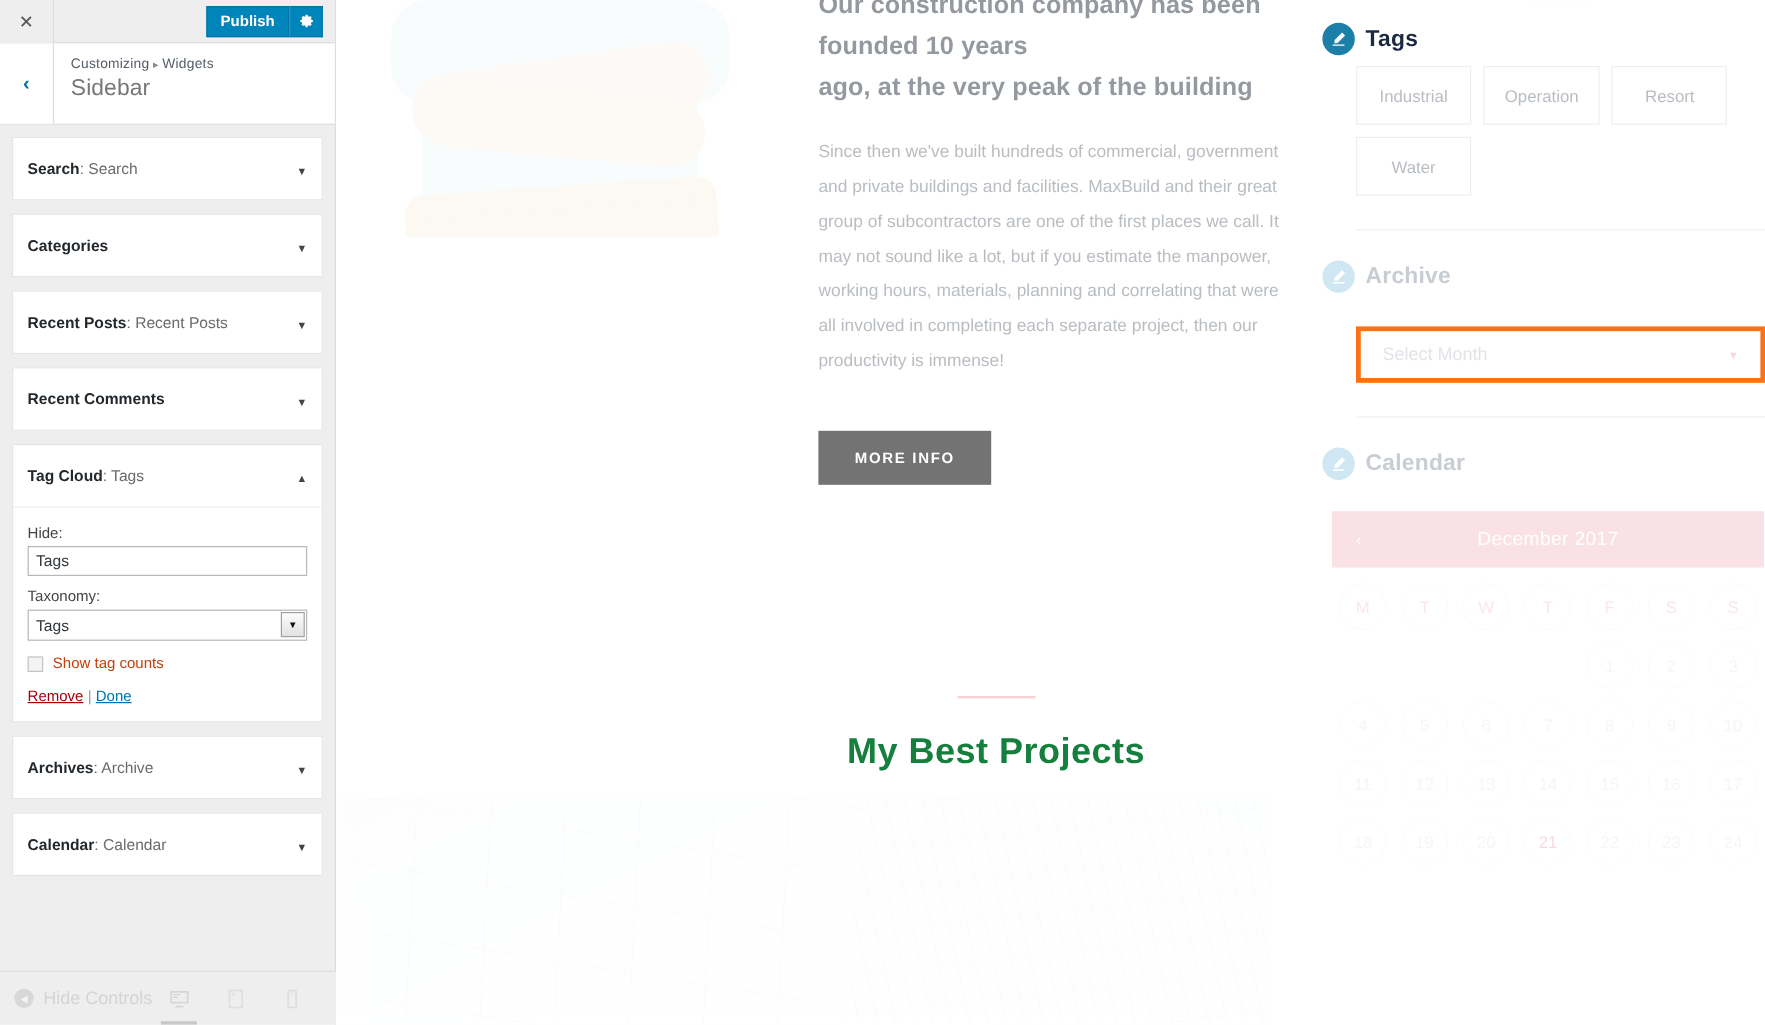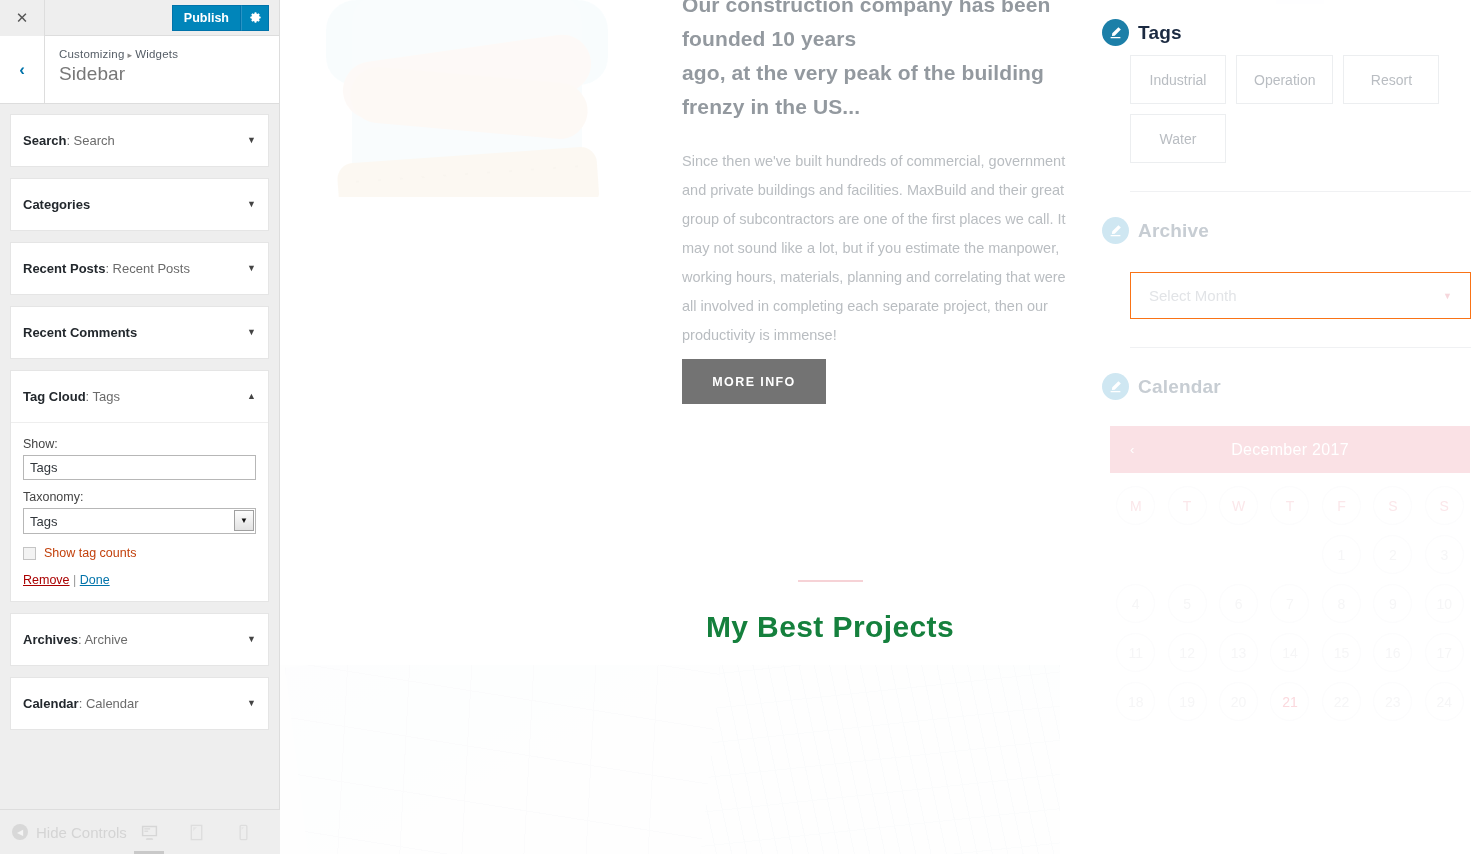--- a/index.html
+++ b/index.html
@@ -74,21 +74,21 @@
   .cz-section-title { font-size: 19px; color: #777; font-weight: 400; margin-top: 3px; letter-spacing: .1px; }
 
   .cz-body { padding: 10px 10px 0 10px; height: 706px; overflow: hidden; }
 
   .widget {
     background: #fff;
     border: 1px solid #e5e5e5;
     margin-bottom: 11px;
   }
   .widget-top {
-    display: flex; align-items: center; justify-content: space-between;
+    display: flex; align-items: flex-end; justify-content: space-between;
     padding: 18px 12px;
     cursor: pointer;
     min-height: 40px;
   }
   .widget-title { font-size: 13px; color: #23282d; }
   .widget-title b { font-weight: 600; }
   .widget-title span.val { color: #6b6b6b; font-weight: 400; }
   .caret { color: #444; font-size: 9px; line-height: 1; }
 
   .widget-body { padding: 4px 12px 14px 12px; }
@@ -286,21 +286,21 @@
     font-size: 14px; color: #b9bdc2;
     padding: 0 17px;
     cursor: pointer;
     background: #fff;
   }
   .pv-divider { height: 1px; background: #f0f1f3; margin: 28px 0 0 28px; }
 
   .select-month {
     margin: 28px 0 0 28px;
     height: 47px;
-    border: 1px solid #f97316;
+    border: 4px solid #f97316;
     display: flex; align-items: center;
     padding: 0 18px;
     font-size: 15px; color: #e2e4e7;
     cursor: pointer;
     position: relative;
   }
   .select-month .sm-arrow { position: absolute; right: 18px; color: #f6d7dc; font-size: 9px; }
 
   .calendar { margin: 26px 0 0 8px; width: 360px; }
   .cal-head {
@@ -344,21 +344,20 @@
       <div class="w-armA"></div>
       <div class="w-armB"></div>
       <div class="w-belt"></div>
     </div>
 
     <div class="hero-text">
       <div class="hero-h2">
         <div>Our construction company has been</div>
         <div>founded 10 years</div>
         <div>ago, at the very peak of the building</div>
-        <div>frenzy in the US...</div>
       </div>
       <div class="hero-p">Since then we've built hundreds of commercial, government and private buildings and facilities. MaxBuild and their great group of subcontractors are one of the first places we call. It may not sound like a lot, but if you estimate the manpower, working hours, materials, planning and correlating that were all involved in completing each separate project, then our productivity is immense!</div>
     </div>
 
     <div class="more-info">MORE INFO</div>
 
     <div class="projects-block">
       <div class="proj-rule"></div>
       <div class="proj-title">My Best Projects</div>
     </div>
@@ -522,21 +521,21 @@
           <span class="caret">▼</span>
         </div>
       </div>
 
       <div class="widget">
         <div class="widget-top" style="border-bottom:1px solid #eee;">
           <span class="widget-title"><b>Tag Cloud</b><span class="val">: </span><span class="val">Tags</span></span>
           <span class="caret">▲</span>
         </div>
         <div class="widget-body">
-          <div class="fld-label">Show:</div>
+          <div class="fld-label">Hide:</div>
           <input class="fld-input" type="text" value="Tags" style="">
 
           <div class="fld-label">Taxonomy:</div>
           <div class="fld-select-wrap">
             <div class="fld-select">Tags</div>
             <div class="fld-select-arrow">▼</div>
           </div>
 
           <div class="chk-row">
             <span class="chk-box"></span>

